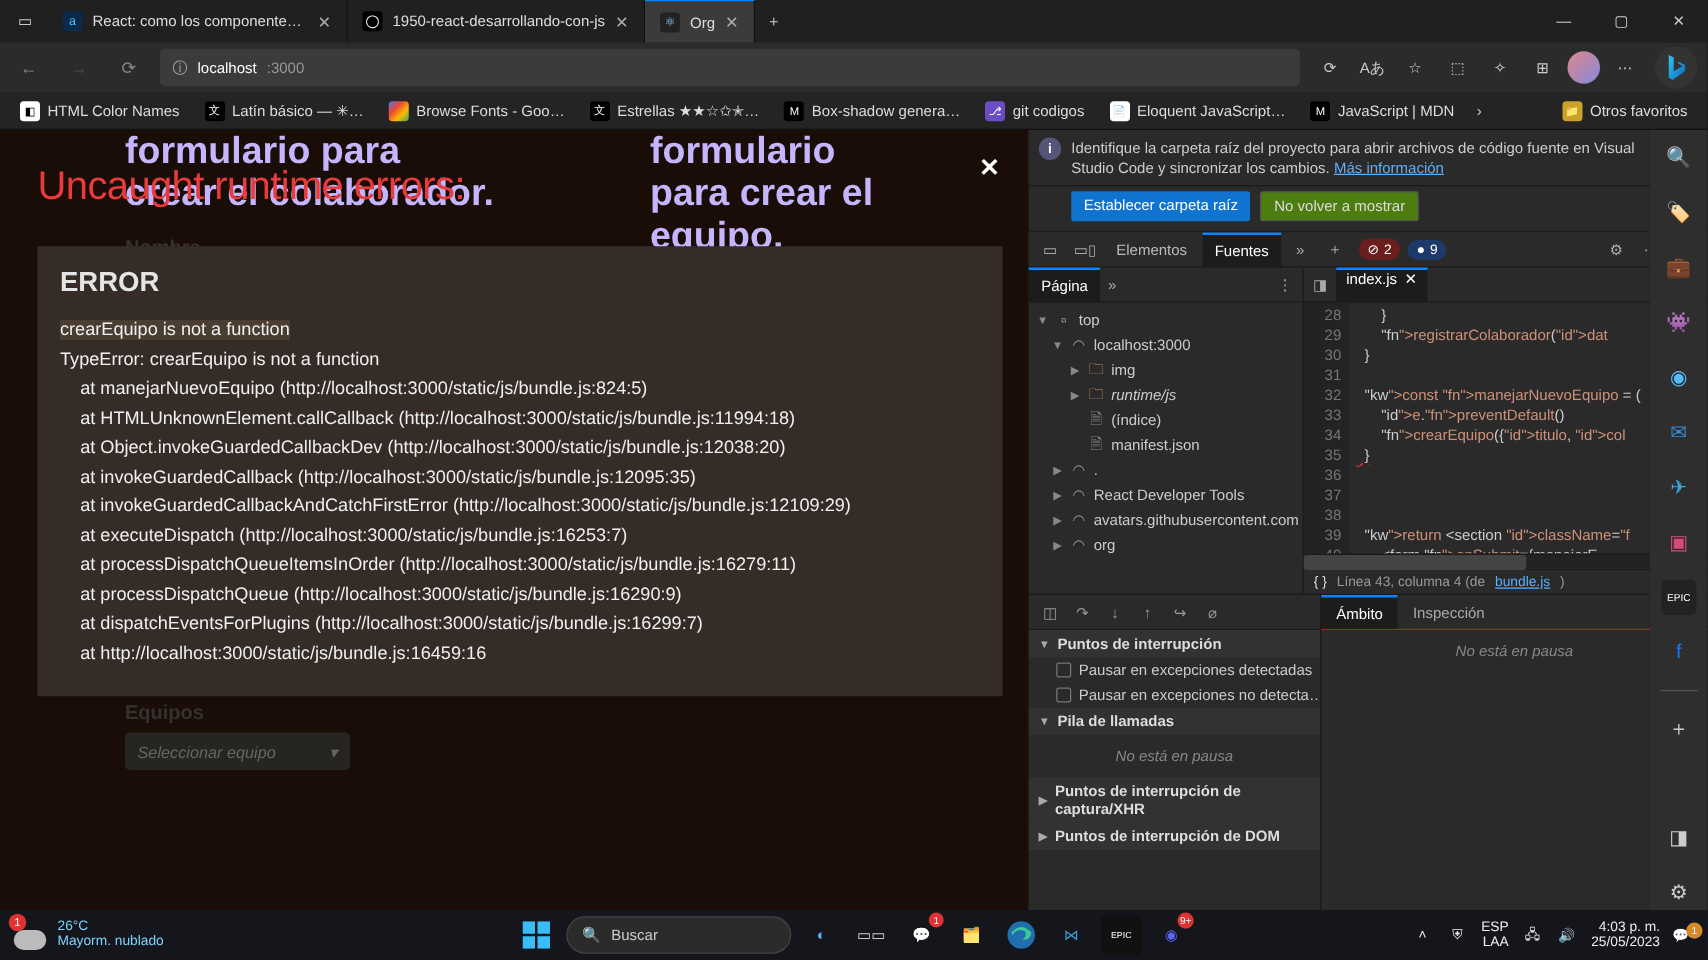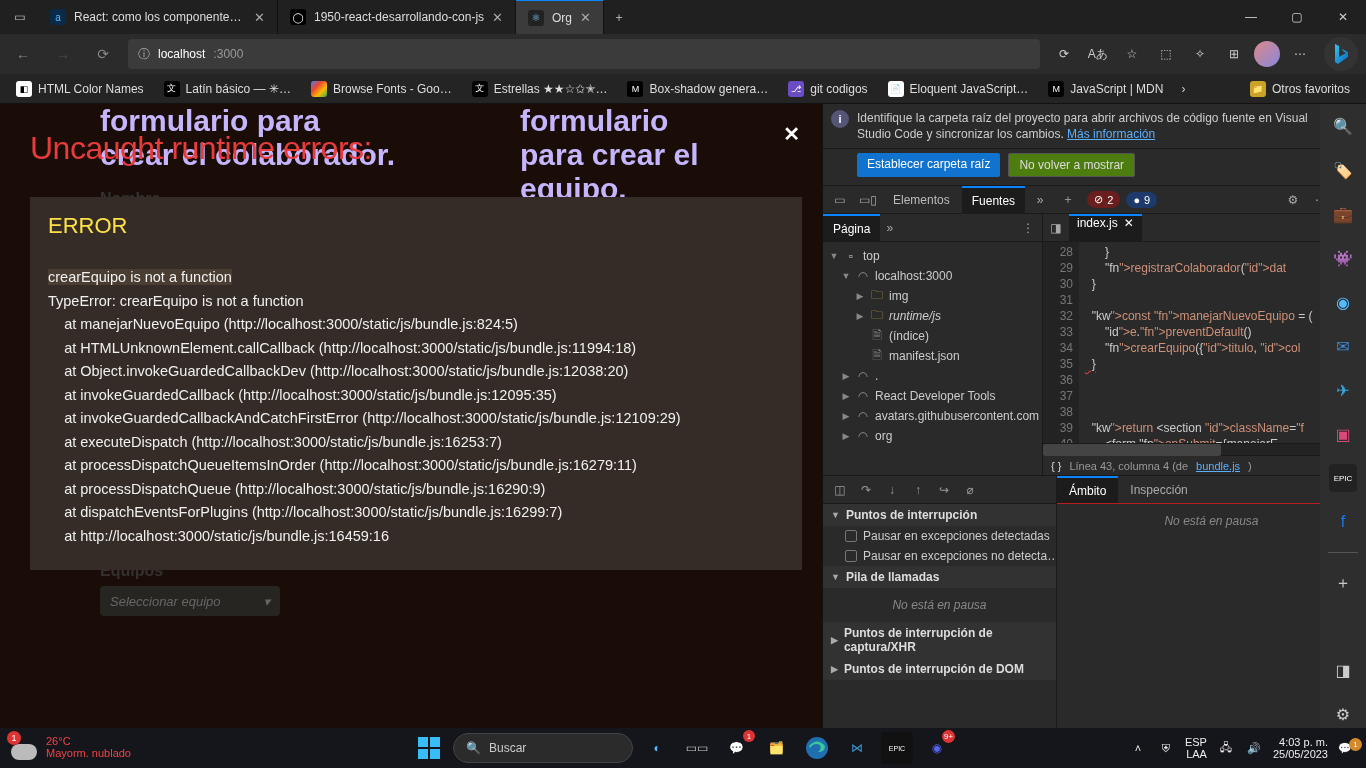--- a/index.html
+++ b/index.html
@@ -51,21 +51,21 @@
 .bg-right { left: 520px; top: 0px; width: 220px; }
 .bg-form h2 { font-weight:600; font-size:30px; color:#c4b5fd; }
 .bg-label { font-size:16px; font-weight:700; color:#333230; margin-top:18px; }
 .bg-input { width: 180px; height: 30px; background:#272521; border-radius:4px; margin-top:6px;font-style:italic; }
 .bg-btn { width:130px; height:36px; background:#301856; border-radius:6px; margin-top:20px; color:#777; font-size:12px; display:flex; align-items:center; justify-content:center; font-family:sans-serif;}
 
 .error-overlay { position:absolute; top: 26px; left: 30px; right: 20px; color:#fff; }
 .error-head { color: #E83B3B; font-size: 32px; font-weight: 400; letter-spacing: -0.5px; }
 .error-close { position:absolute; top: 18px; right: 22px; color:#fff; font-size:20px; font-weight:700; }
 .error-box { background:#352c27; margin-top: 30px; padding: 16px 18px 22px; }
-.error-title { color:#fde047; font-size:22px; font-weight:400; margin-bottom:27px; }
+.error-title { color:#e5e5e5; font-size:22px; font-weight:700; margin-bottom:14px; }
 .error-pre { font-family: Consolas, monospace; font-size: 14.5px; line-height: 23.5px; white-space: pre-wrap; color:#f0f0f0; }
 .hl { background:#4a3d32; }
 
 
 .devtools { flex: 1; display:flex; flex-direction:column; background:#2a2a2a; border-left:1px solid #111;}
 .dt-notice { display:flex; gap:8px; padding:6px 8px; background:#2a2a2a; border-bottom:1px solid #1a1a1a; font-size:12px; }
 .dt-notice .info { width:18px; height:18px; background:#557; border-radius:50%; color:#fff; display:flex;align-items:center;justify-content:center;font-size:11px; font-weight:700; flex-shrink:0;}
 .dt-notice .msg { flex:1; color:#ccc; line-height:1.35; }
 .dt-notice .link { color:#5bb0ff; text-decoration:underline; }
 .dt-notice .x { color:#999; }
@@ -127,21 +127,21 @@
 .dbgtab { padding:0 12px; display:flex; align-items:center; font-size:12px; color:#aaa; }
 .dbgtab.active { background:#1c1c1c; border-top:2px solid #0a84ff; color:#fff; }
 
 
 .edgebar { position:absolute; right:0; top: 104px; bottom:40px; width:46px; background:#2e2e2e; display:flex; flex-direction:column; align-items:center; padding-top:8px; gap:16px; }
 .edgebar .ei { width:28px; height:28px; display:flex; align-items:center; justify-content:center; font-size:16px; }
 .edgebar .sep { width:30px; height:1px; background:#555; }
 
 
 .taskbar { position:absolute; left:0; right:0; bottom:0; height:40px; background: rgba(20,20,28,0.88); backdrop-filter: blur(8px); display:flex; align-items:center; padding: 0 10px; }
-.weather { display:flex; align-items:center; gap:8px; color:#ef4444; }
+.weather { display:flex; align-items:center; gap:8px; color:#7dd3fc; }
 .weather .wicon { width:28px; height:28px; position:relative; }
 .weather .wicon::after { content:"1"; position:absolute; top:-3px; left:-3px; width:14px; height:14px; border-radius:50%; background:#d33; color:#fff; font-size:9px; display:flex; align-items:center; justify-content:center; }
 .weather .wicon .cloud { width:26px; height:16px; background:#bbb; border-radius:10px; position:absolute; bottom:2px; left:1px;}
 .wtxt { display:flex; flex-direction:column; line-height:1.05; font-size:11px; }
 .tbcenter { position:absolute; left:50%; transform:translateX(-50%); display:flex; align-items:center; gap:8px; }
 .tbi { width:32px; height:32px; display:flex; align-items:center; justify-content:center; border-radius:4px; }
 .search { width: 180px; height: 30px; background:#2b2b2b; border-radius:16px; display:flex; align-items:center; padding:0 12px; gap:8px; color:#ccc; border:1px solid #444; }
 .tbright { margin-left:auto; display:flex; align-items:center; gap:10px; color:#eee; font-size:11px; }
 .tbright .col { display:flex; flex-direction:column; align-items:flex-end; line-height:1.1; }
 .tbright .trayico { width:18px; display:flex; justify-content:center; }

